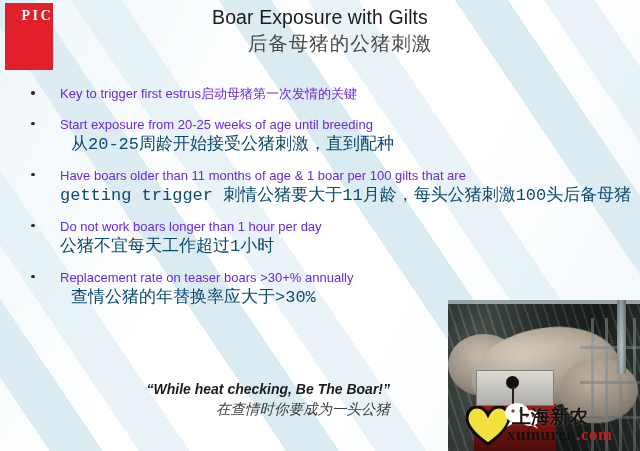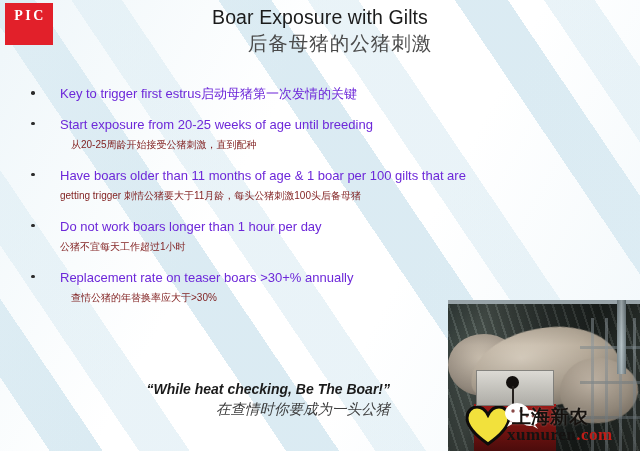--- a/index.html
+++ b/index.html
@@ -44,23 +44,23 @@
        rgba(225,239,245,0.55) 0%,
        rgba(255,255,255,0.0) 38%,
        rgba(255,255,255,0.0) 62%,
        rgba(223,238,245,0.45) 100%);
     pointer-events:none;
   }
 
   
   #pic-logo {
     position:absolute; left:5px; top:3px;
-    width:48px; height:42px;
+    width:48px; height:67px;
     background:#e2202a;
-    display:flex; align-items:flex-start; justify-content:center;
+    display:flex; align-items:flex-start; justify-content:flex-end;
     z-index:6;
   }
   #pic-logo .pic-text {
     color:#ffffff;
     font-family:"Liberation Serif", serif;
     font-weight:700;
     font-size:14px;
     letter-spacing:2.5px;
     padding-top:5px;
     padding-left:2px;
@@ -103,23 +103,24 @@
     border-radius:50%;
     background:#2b2b2b;
   }
   .line {
     font-size:13px;
     line-height:20.5px;
     color:#6d28d9;
     white-space:nowrap;
   }
   .line.zh {
-    color:#7f1d1d;
+    color:#0c4a6e;
     padding-left:11px;
-    font-size:10px;
+    font-size:17px;
+    font-family:Liberation Mono, monospace;
   }
   .line.zh.noindent { padding-left:0; }
 
   
   #quote {
     position:absolute;
     left:60px; top:379px;
     z-index:5;
     text-align:right;
     width:330px;

